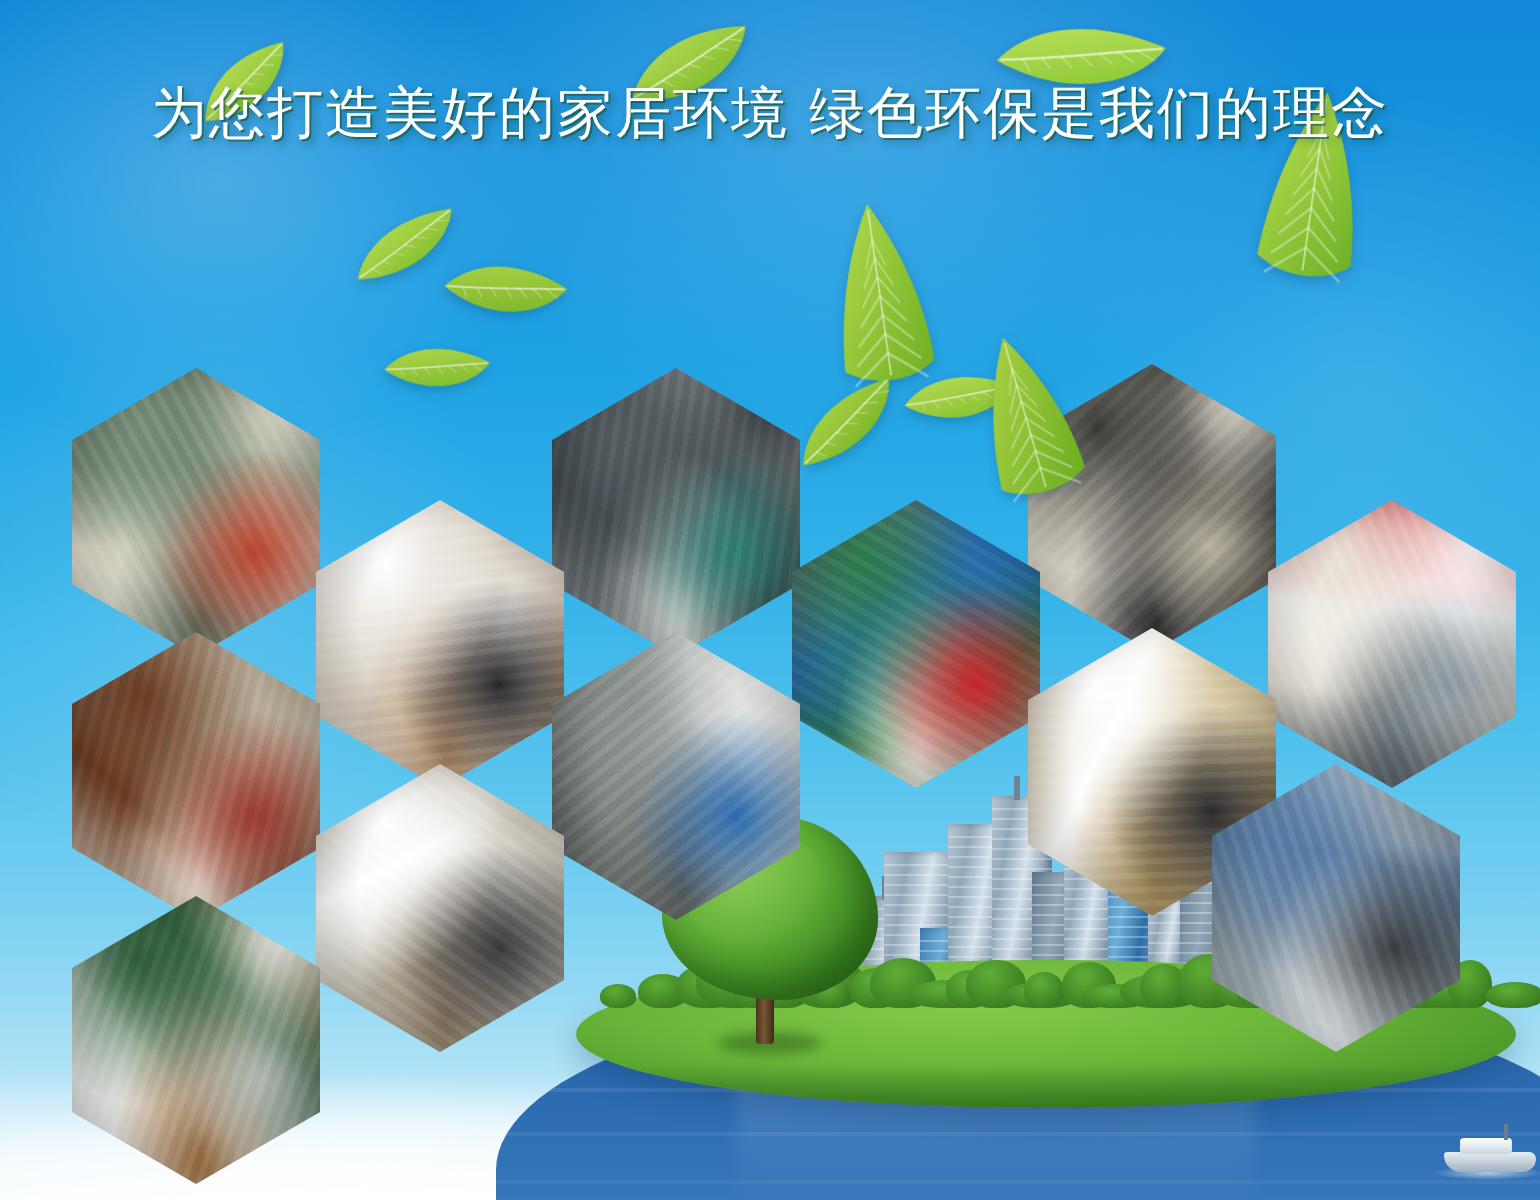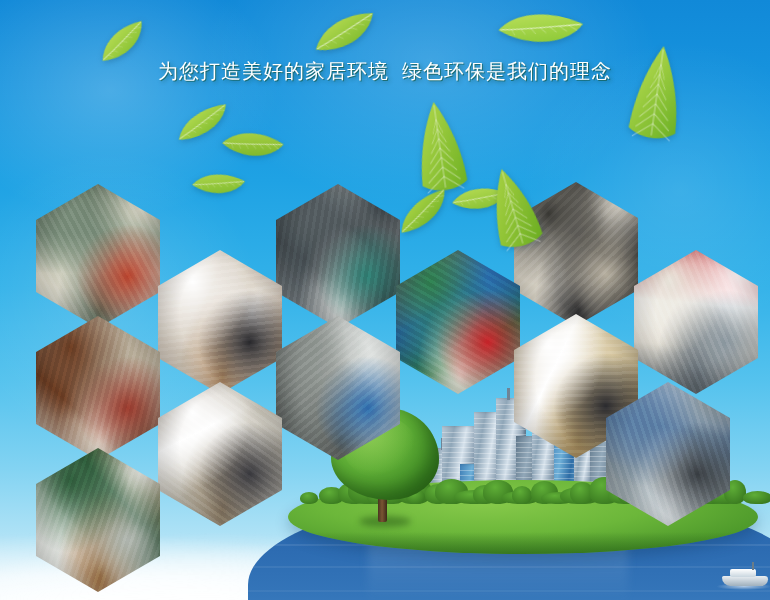--- a/index.html
+++ b/index.html
@@ -47,27 +47,26 @@
     letter-spacing:3px;
     line-height:1.12;
     white-space:nowrap;
     text-shadow:
        2px 2px 0 #17633f,
        3px 3px 0 #17633f,
        4px 4px 1px rgba(10,60,35,.75),
        5px 6px 6px rgba(8,48,28,.45);
   }
   .subline {
-    margin-top:24px;
-    font-size:20px;
+    margin-top:4px;
+    font-size:28px;
     color:#ffffff;
     letter-spacing:1px;
     white-space:nowrap;
     text-shadow:1px 1px 0 rgba(14,80,50,.55), 2px 2px 4px rgba(8,50,30,.4);
-    font-family:Liberation Mono, monospace;
   }
 
   
   .leaf { position:absolute; z-index:35; }
   .leaf svg { display:block; filter:drop-shadow(0 2px 3px rgba(0,40,70,.25)); }
 
   
   .hex {
     position:absolute;
     z-index:30;

